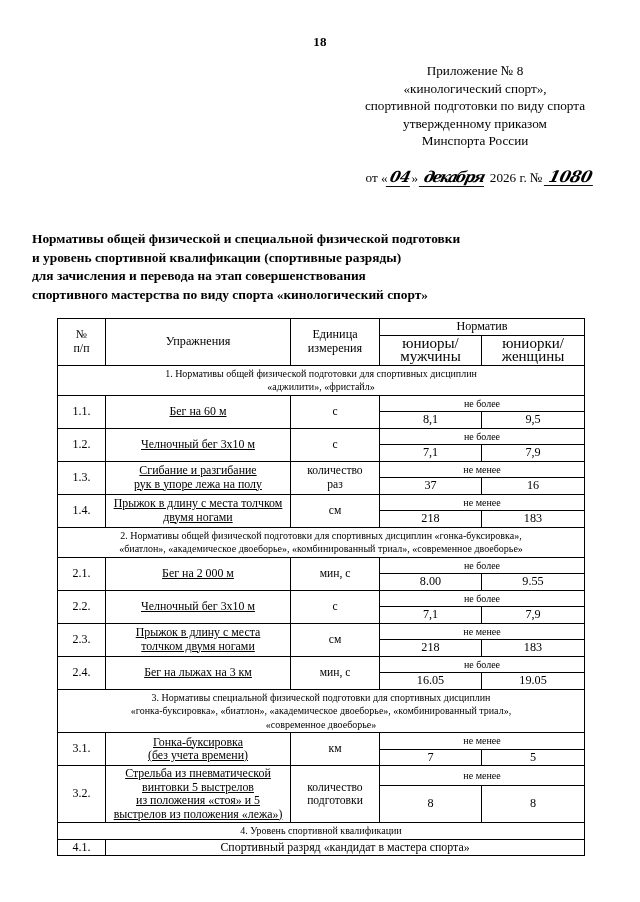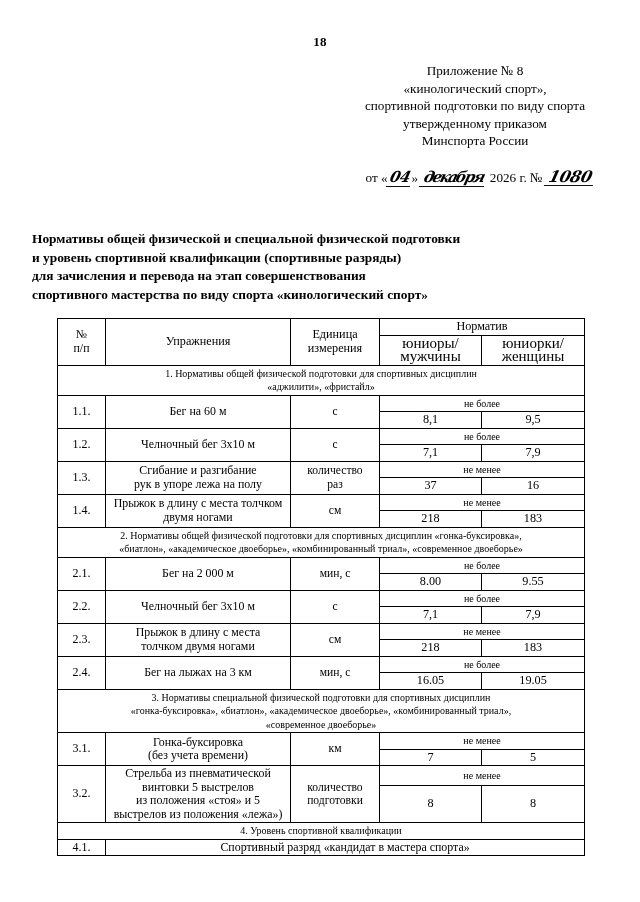--- a/index.html
+++ b/index.html
@@ -118,21 +118,21 @@
     font-size: 10px;
     line-height: 14.5px;
     padding: 2px 6px;
   }
   .limit-cell {
     border-bottom: 1px solid #000 !important;
     font-size: 10px;
     padding: 1px 0 1px 0;
   }
   .val-cell { font-size: 12.2px; padding: 1px 0; }
-  .exercise { font-size: 11.9px; line-height: 14.2px; }
+  .exercise { font-size: 11.9px; line-height: 14.2px; text-decoration: underline; }
   .numcell  { font-size: 12px; font-family: Liberation Serif, serif; }
   .unitcell { font-size: 11.6px; line-height: 13.6px; }
   .rank-row td { font-size: 11.9px; padding: 2px 0; }
 
   .nowrap { white-space: nowrap; }
 </style>
 </head>
 <body>
 
 <div class="page">

